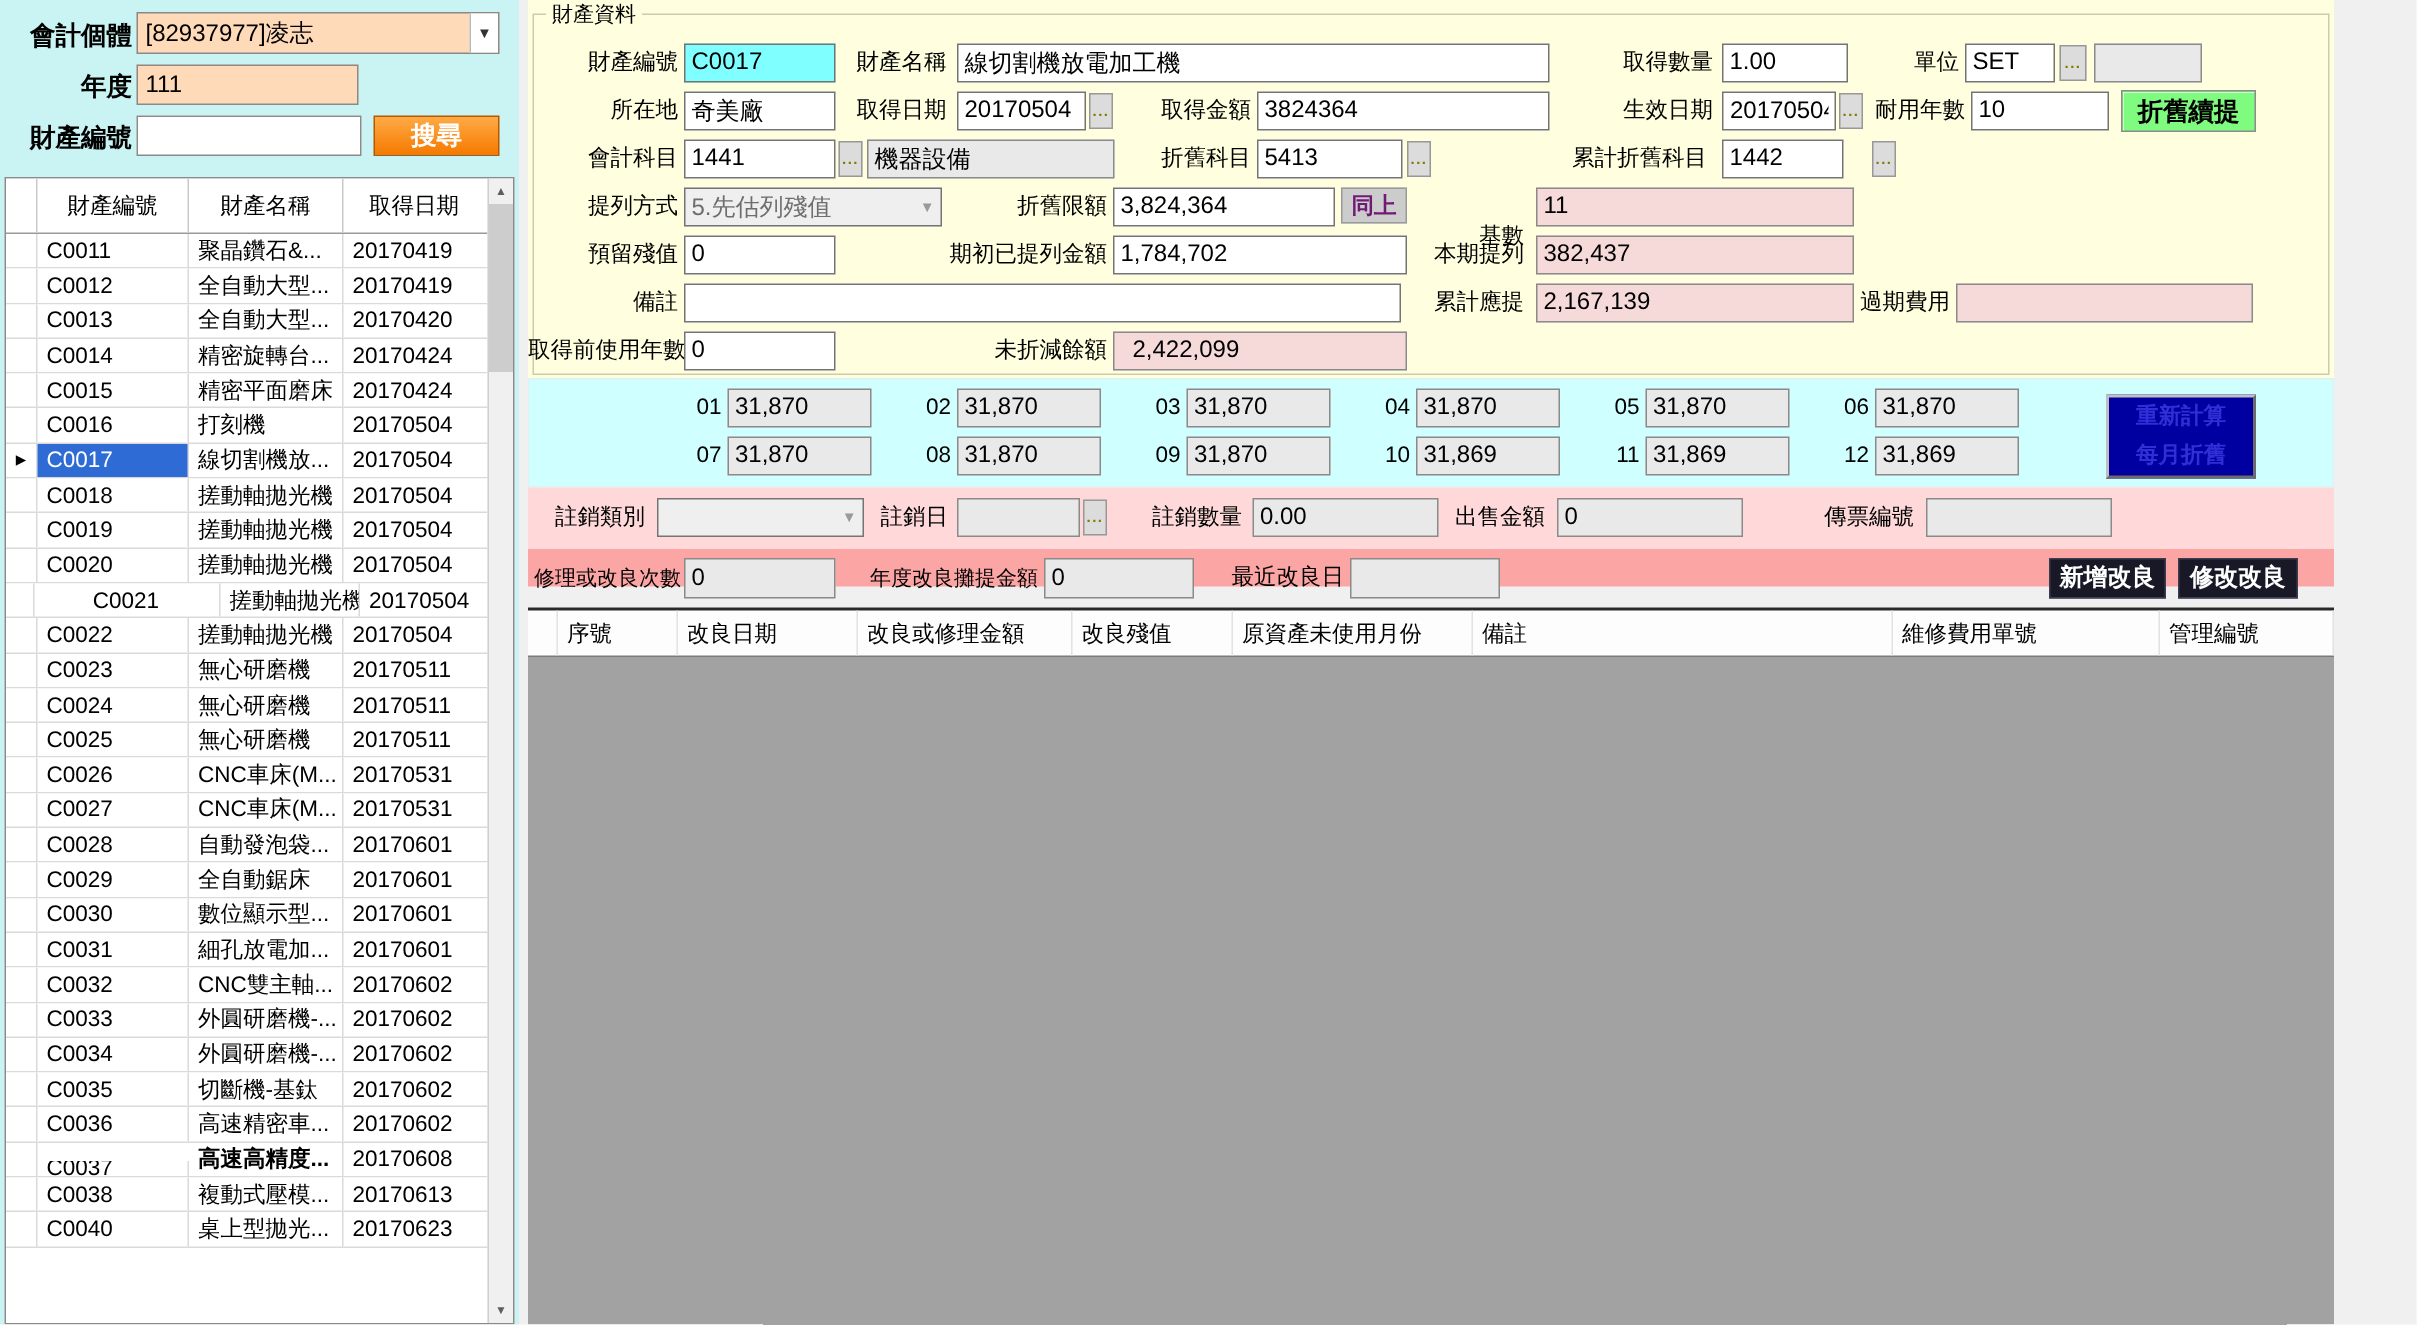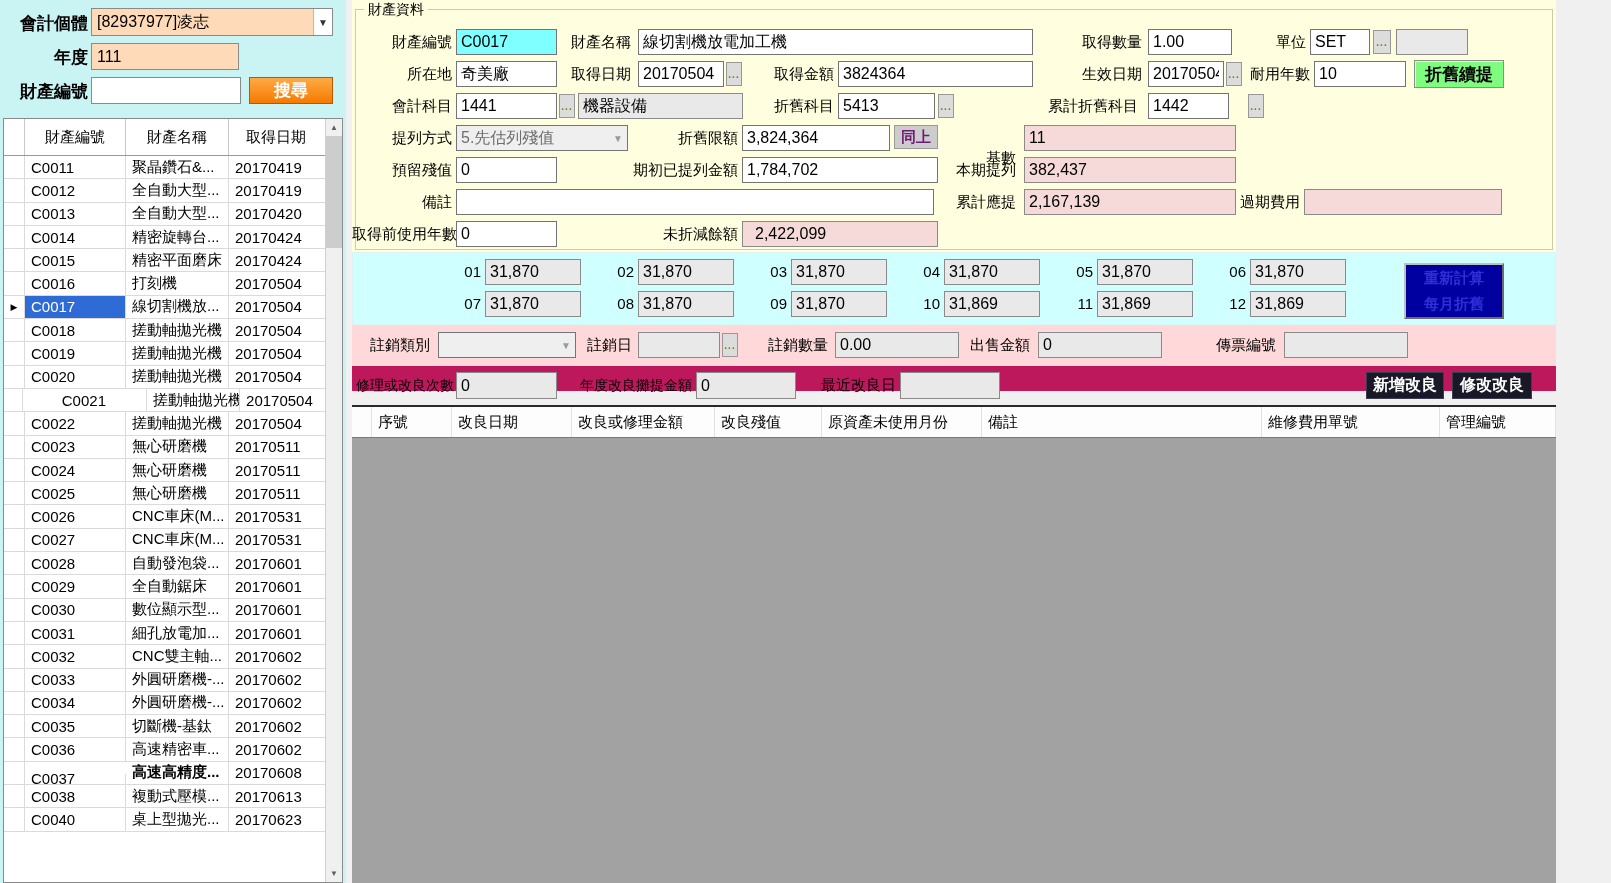--- a/index.html
+++ b/index.html
@@ -43,21 +43,21 @@
   .cmb-dis { background:#EFEFEF; color:#6E6E6E; justify-content:space-between; }
   .cmb-arrow { color:#9A9A9A; font-size:10px; }
   .btn-green { position:absolute; background:#7FFB7F; border:1px solid #8C8C8C; box-shadow:inset 1px 1px 0 #D2FFD2; font-weight:bold; font-size:17px; display:flex; align-items:center; justify-content:center; cursor:pointer; }
   .same-btn { position:absolute; height:24px; background:#CCCCCC; border:1px solid #9A9A9A; color:#701a75; font-weight:bold; font-size:15px; display:flex; align-items:center; justify-content:center; cursor:pointer; }
 
   .section-monthly { position:absolute; left:0; top:252px; width:1204px; height:73px; background:#CFFFFF; border:1px solid #DDF3F3; }
   .m-lbl { position:absolute; width:26px; text-align:right; font-size:15px; line-height:26px; }
   .btn-navy { position:absolute; left:1051px; top:10px; width:100px; height:56px; background:#0000A0; border:2px outset #BFBFBF; color:#2F2FD8; font-weight:bold; font-size:15px; line-height:1.7; text-align:center; cursor:pointer; }
 
   .section-writeoff { position:absolute; left:0; top:325px; width:1204px; height:41px; background:#FFD9D9; }
-  .section-improve { position:absolute; left:0; top:366px; width:1204px; height:25px; background:#be185d; }
+  .section-improve { position:absolute; left:0; top:366px; width:1204px; height:25px; background:#fca5a5; }
   .btn-dark { position:absolute; top:6px; height:27px; background:#181827; border:1px solid #3C3C50; color:#fff; font-weight:bold; font-size:16px; display:flex; align-items:center; justify-content:center; cursor:pointer; }
 
   .section-table { position:absolute; left:0; top:405px; width:1204px; height:478px; display:flex; flex-direction:column; }
   .tbl-header { height:33px; background:#FDFDFD; border-top:2px solid #2A2A2A; border-bottom:1px solid #7A7A7A; display:flex; }
   .th-cell { display:flex; align-items:center; padding:0 6px; font-size:15px; border-right:1px solid #E2E2E2; white-space:nowrap; overflow:hidden; }
   .tbl-body { flex:1; background:#A2A2A2; }
 </style>
 </head>
 <body>
 

